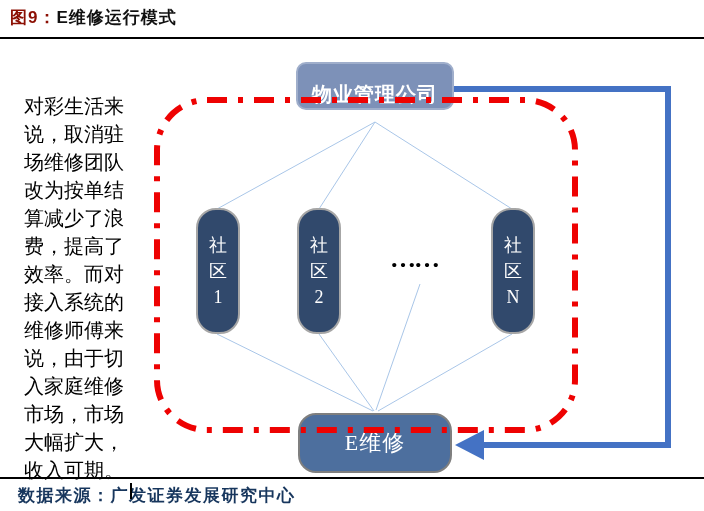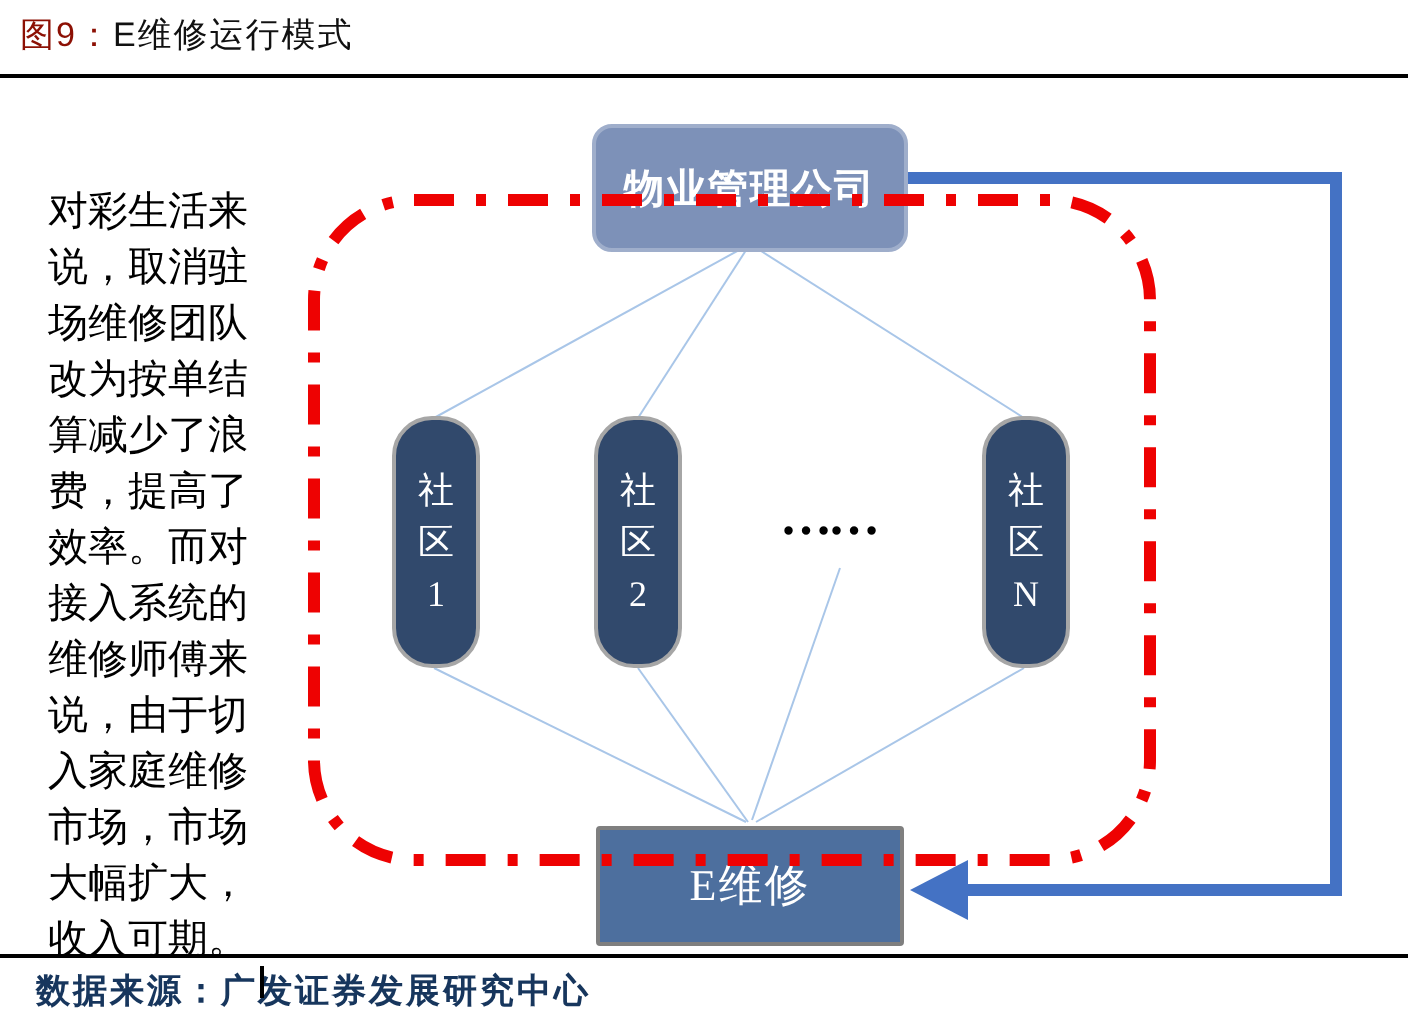--- a/index.html
+++ b/index.html
@@ -6,21 +6,21 @@
   body{
     width:704px;height:511px;background:#fff;overflow:hidden;
     font-family:"Liberation Serif","DejaVu Serif",serif;
   }
   .stage{position:relative;width:704px;height:511px;}
 
   
   .fig-title{
     position:absolute;top:6px;left:10px;
     font-family:"Liberation Sans","DejaVu Sans",sans-serif;
-    font-weight:normal;font-size:17px;letter-spacing:1px;white-space:nowrap;
+    font-weight:bold;font-size:17px;letter-spacing:1px;white-space:nowrap;
   }
   .fig-label{color:var(--figure-label-red,#8C1004);}
   .fig-name{color:#111;}
 
   .rule{position:absolute;left:0;width:704px;height:2px;background:#000;}
   .rule-top{top:37px;}
   .rule-bottom{top:477px;}
 
   
   .left-note{
@@ -38,39 +38,39 @@
     stroke:var(--red-dash,#EE0202);stroke-width:6;fill:none;
     stroke-dasharray:20 11 5 11;
   }
   .blue-line{stroke:var(--arrow-blue,#4472C4);stroke-width:6;fill:none;}
   .blue-fill{fill:var(--arrow-blue,#4472C4);stroke:none;}
 
   
   .node{position:absolute;z-index:1;display:flex;align-items:center;justify-content:center;
         box-sizing:border-box;color:#fff;text-align:center;}
   .top-box{
-    left:296px;top:62px;width:158px;height:64px;border-radius:10px;
+    left:296px;top:62px;width:158px;height:48px;border-radius:10px;
     background:var(--top-box-fill,#7D91B8);border:2px solid #9FAECB;
     font-family:"Liberation Sans","DejaVu Sans",sans-serif;
-    font-weight:bold;font-size:20px;letter-spacing:1px;
+    font-weight:bold;font-size:20px;letter-spacing:1px;align-items:flex-end;
   }
   .community{
     top:208px;width:44px;height:126px;border-radius:20px;
     background:var(--community-fill,#31496C);border:2px solid #A6A6A6;
     font-size:18px;line-height:26px;white-space:pre-line;
   }
   .community-1{left:196px;}
   .community-2{left:297px;}
   .community-n{left:491px;}
   .ellipsis{
     position:absolute;left:390px;top:244px;z-index:1;
     color:#000;font-weight:bold;font-size:26px;letter-spacing:-2px;
   }
   .bottom-box{
-    left:298px;top:413px;width:154px;height:60px;border-radius:2px;
+    left:298px;top:413px;width:154px;height:60px;border-radius:18px;
     background:var(--bottom-box-fill,#4D6F9E);border:2px solid #7F7F7F;
     font-size:22px;letter-spacing:1px;
   }
 
   
   .source-line{
     position:absolute;top:484px;left:18px;
     font-weight:bold;font-size:17px;letter-spacing:1.5px;
     color:var(--source-navy,#17365D);white-space:nowrap;
   }

